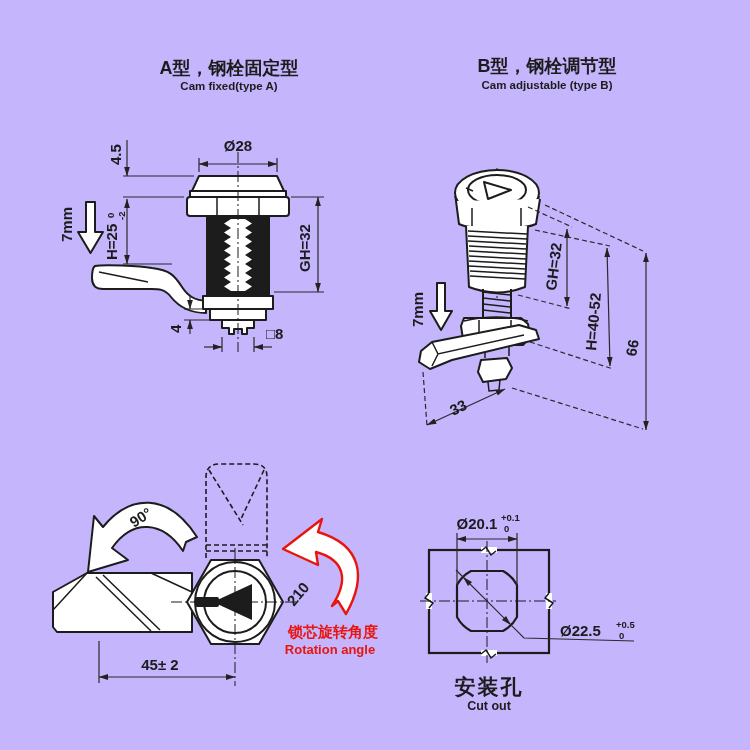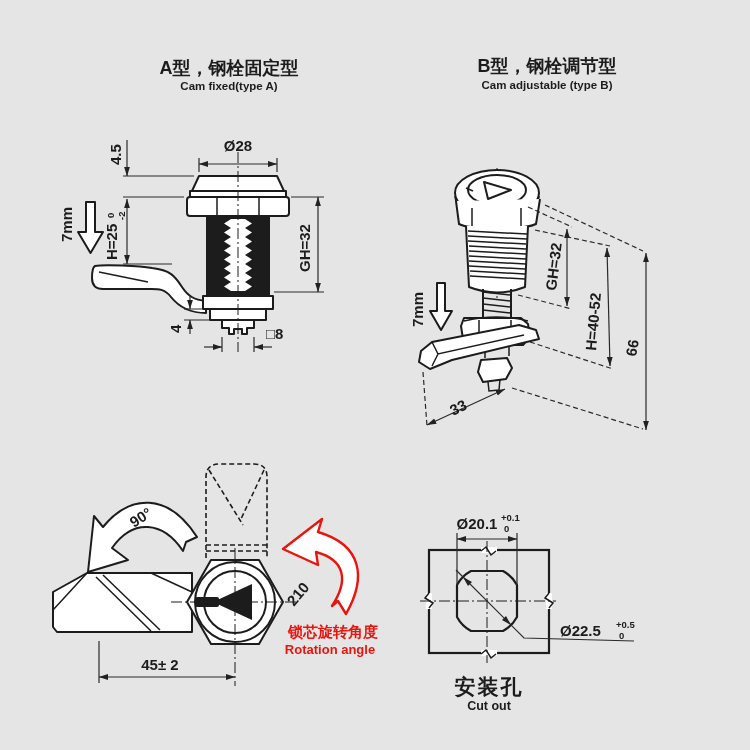--- a/index.html
+++ b/index.html
@@ -1,16 +1,16 @@
 <!DOCTYPE html>
 <html><head>
 <meta charset="utf-8">
 <style>
   html,body{margin:0;padding:0;background:#ffffff;}
-  .page{width:750px;height:750px;position:relative;background:#e5e5e5;overflow:hidden;
+  .page{width:750px;height:750px;position:relative;background:#c4b5fd;overflow:hidden;
         font-family:"Liberation Sans","DejaVu Sans",sans-serif;}
   svg text{font-family:"Liberation Sans","DejaVu Sans",sans-serif;fill:#1c1c1c;}
   .t-main{font-weight:bold;font-size:18px;}
   .t-sub{font-weight:bold;font-size:11.5px;}
   .dim{font-weight:bold;font-size:15px;}
   .dim-sm{font-weight:bold;font-size:9.5px;}
   .red{fill:#e8150f;}
   .lbl-zh{font-weight:bold;font-size:15px;}
   .lbl-en{font-weight:bold;font-size:13px;}
   .cut-zh{font-weight:bold;font-size:21px;letter-spacing:2px;}

